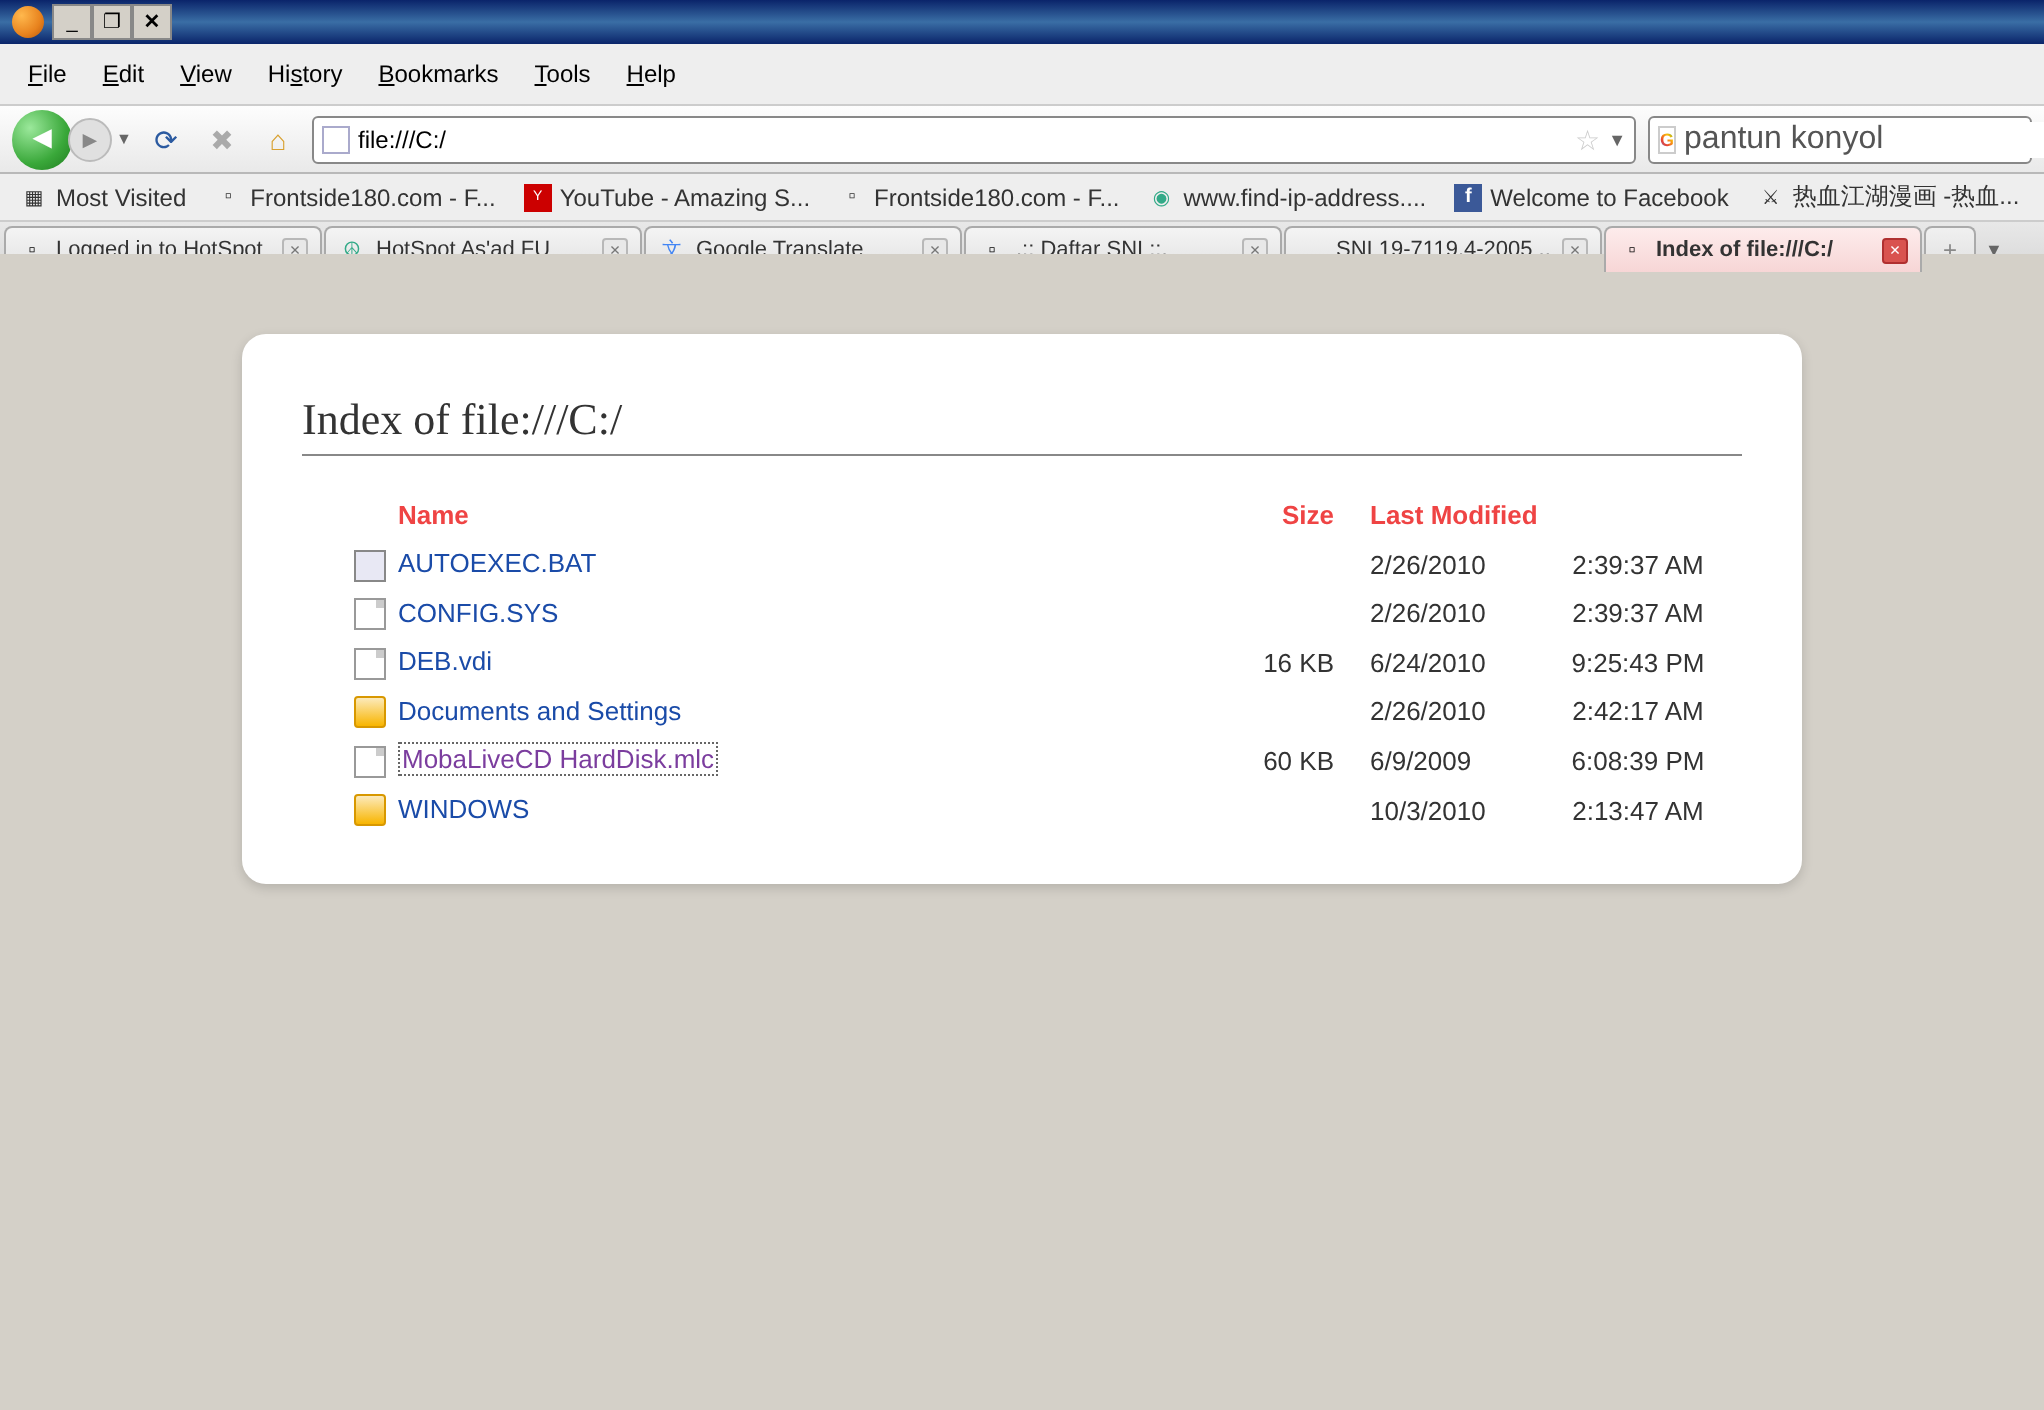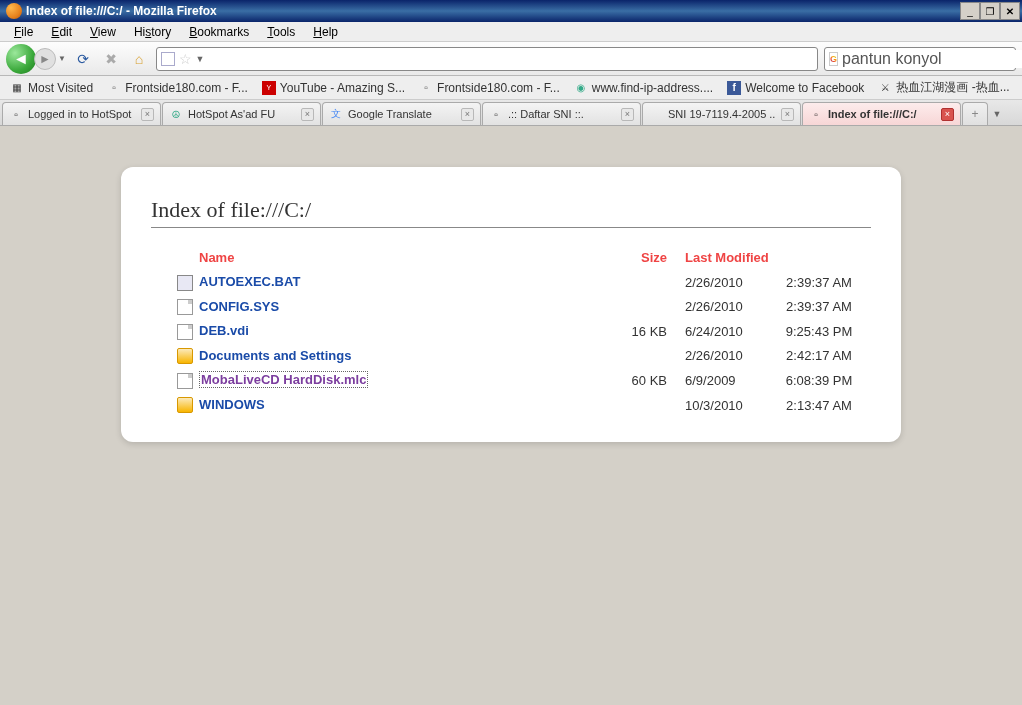--- a/index.html
+++ b/index.html
@@ -7,21 +7,21 @@
 
 
 .titlebar { height: 22px; background: linear-gradient(to bottom, #0a246a 0%, #3a6ea5 50%, #0a246a 100%); display: flex; align-items: center; padding: 0 2px; color: white; }
 .titlebar .ff-icon { width: 16px; height: 16px; background: radial-gradient(circle at 30% 30%, #ffb84d, #e8831e 60%, #b8560a); border-radius: 50%; margin: 0 4px; display:inline-block;}
 .titlebar .title-text { font-weight: bold; font-size: 12px; flex: 1; }
 .win-btns { display: flex; gap: 0; }
 .win-btn { width: 20px; height: 18px; background: #d4d0c8; border: 1px solid #888; display: flex; align-items: center; justify-content: center; font-family: Arial; font-size: 10px; color: #000; cursor:default;}
 .win-btn.close { font-weight: bold; }
 
 
-.menubar { height: 20px; background: #eeeeee; border-bottom: 1px solid #ccc; display: flex; align-items: center; padding: 0 6px; gap: 2px; }
+.menubar { height: 31px; background: #eeeeee; border-bottom: 1px solid #ccc; display: flex; align-items: center; padding: 0 6px; gap: 2px; }
 .menuitem { padding: 2px 8px; cursor: default; }
 .menuitem .ul { text-decoration: underline; }
 
 
 .navbar { height: 34px; background: linear-gradient(to bottom,#fdfdfd,#e9e9e9); border-bottom: 1px solid #b8b8b8; display: flex; align-items: center; padding: 0 6px; gap: 6px; }
 .nav-arrows { display: flex; align-items: center; gap: 0; }
 .nav-back { width: 30px; height: 30px; border-radius: 50%; background: radial-gradient(circle at 30% 30%, #9be89b, #3aa83a 60%, #1e7a1e); display: flex; align-items: center; justify-content: center; color: white; font-size: 16px; cursor:default;}
 .nav-fwd { width: 22px; height: 22px; border-radius: 50%; background: #e0e0e0; border:1px solid #bbb; display: flex; align-items: center; justify-content: center; color: #888; font-size: 12px; margin-left:-2px;}
 .nav-dd { width:10px; font-size:8px; color:#666; padding-left:2px;}
 .tbtn { width: 22px; height: 22px; display: flex; align-items: center; justify-content: center; font-size: 14px; color: #2b5aa0; cursor:default;}
@@ -64,35 +64,34 @@
 .panel { width: 780px; background: white; border-radius: 12px; box-shadow: 0 2px 6px rgba(0,0,0,0.15); padding: 30px 30px 24px 30px; height: fit-content;}
 .panel h1 { font-family: Georgia, serif; font-weight: normal; font-size: 22px; color: #333; border-bottom: 1px solid #888; padding-bottom: 4px; margin-bottom: 16px;}
 .file-table { width: 100%; }
 .file-table th { text-align: left; font-weight: bold; font-size: 13px; color: #ef4444; padding: 4px 8px;}
 .file-table th.size { text-align: right; width: 70px;}
 .file-table th.mod { text-align: left; width: 190px;}
 .file-table td { padding: 3px 8px; font-size: 13px; vertical-align: middle;}
 .file-table td.size { text-align: right; color: #333;}
 .file-table td.date { text-align: left; color: #333; width:90px;}
 .file-table td.time { text-align: center; color: #333; width:100px;}
-.fname { color: #1a4ba8; cursor:default;font-weight:bold;}
+.fname { color: #1a4ba8; cursor:default;}
 .fname.visited { color: #7b3d9e; }
 .fname.selected { border: 1px dotted #666; padding: 0 1px;}
 .ficon { width: 16px; height: 16px; display: inline-flex; align-items:center; justify-content:center; margin-right: 6px; vertical-align: middle;}
 .ficon.folder { background: linear-gradient(to bottom,#fceabb,#f8b500); border-radius:2px; border:1px solid #d89800;}
 .ficon.file { background: #fff; border:1px solid #999; position:relative;}
 .ficon.file:before { content:""; position:absolute; top:0;right:0;width:4px;height:4px;background:#ccc;}
 .ficon.bat { background: #e8e8f4; border:1px solid #888;}
 </style>
 </head>
 <body>
 
 <div class="titlebar">
   <span class="ff-icon"></span>
-  <span class="title-text">Index of file:///C:/ - Mozilla Firefox</span>
   <div class="win-btns">
     <div class="win-btn">_</div>
     <div class="win-btn">❐</div>
     <div class="win-btn close">✕</div>
   </div>
 </div>
 
 <div class="menubar">
   <div class="menuitem"><span class="ul">F</span><span></span>ile</div>
   <div class="menuitem"><span class="ul">E</span>dit</div>
@@ -107,20 +106,21 @@
   <div class="nav-arrows">
     <div class="nav-back">◄</div>
     <div class="nav-fwd">►</div>
     <div class="nav-dd">▼</div>
   </div>
   <div class="tbtn">⟳</div>
   <div class="tbtn stop">✖</div>
   <div class="tbtn home">⌂</div>
   <div class="urlbar">
     <span class="page-icon"></span>
+    <input type="text" value="file:///C:/" style="">
     <span class="star">☆</span>
     <span class="dd">▼</span>
   </div>
   <div class="searchbar">
     <span class="g-icon"></span>
     <input type="text" value="pantun konyol" style="">
     <span class="mag">🔍</span>
   </div>
 </div>
 

